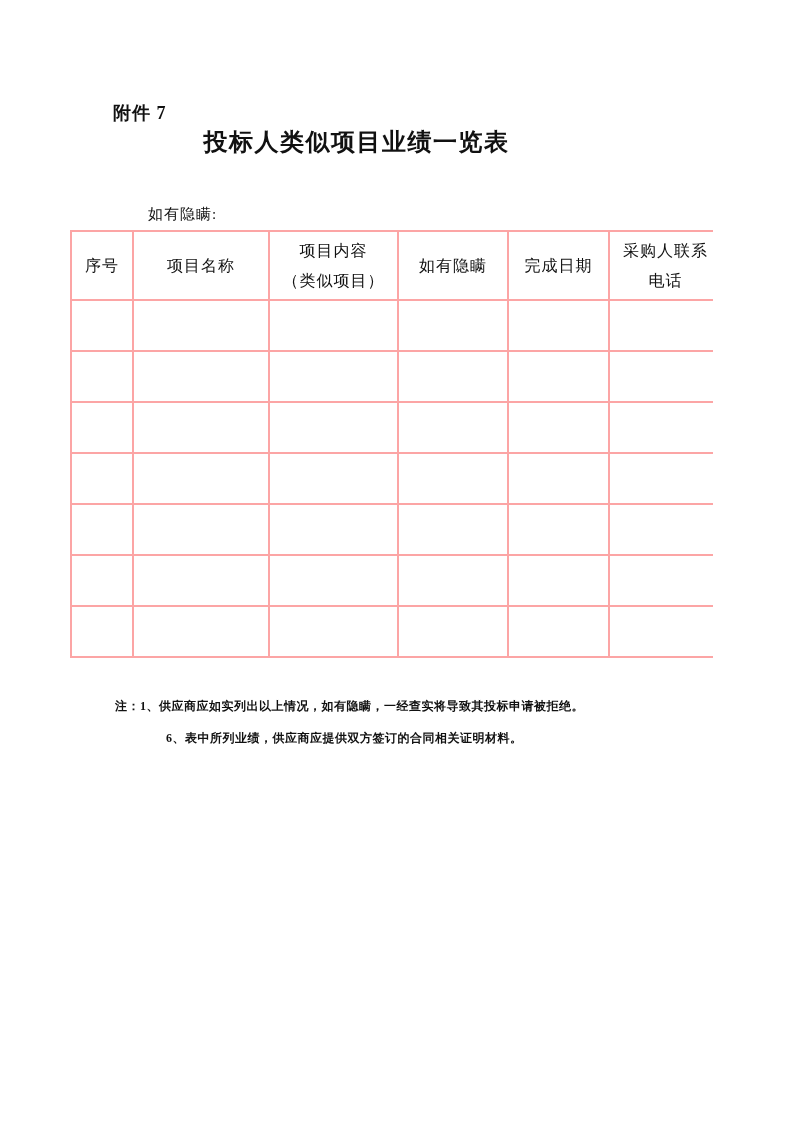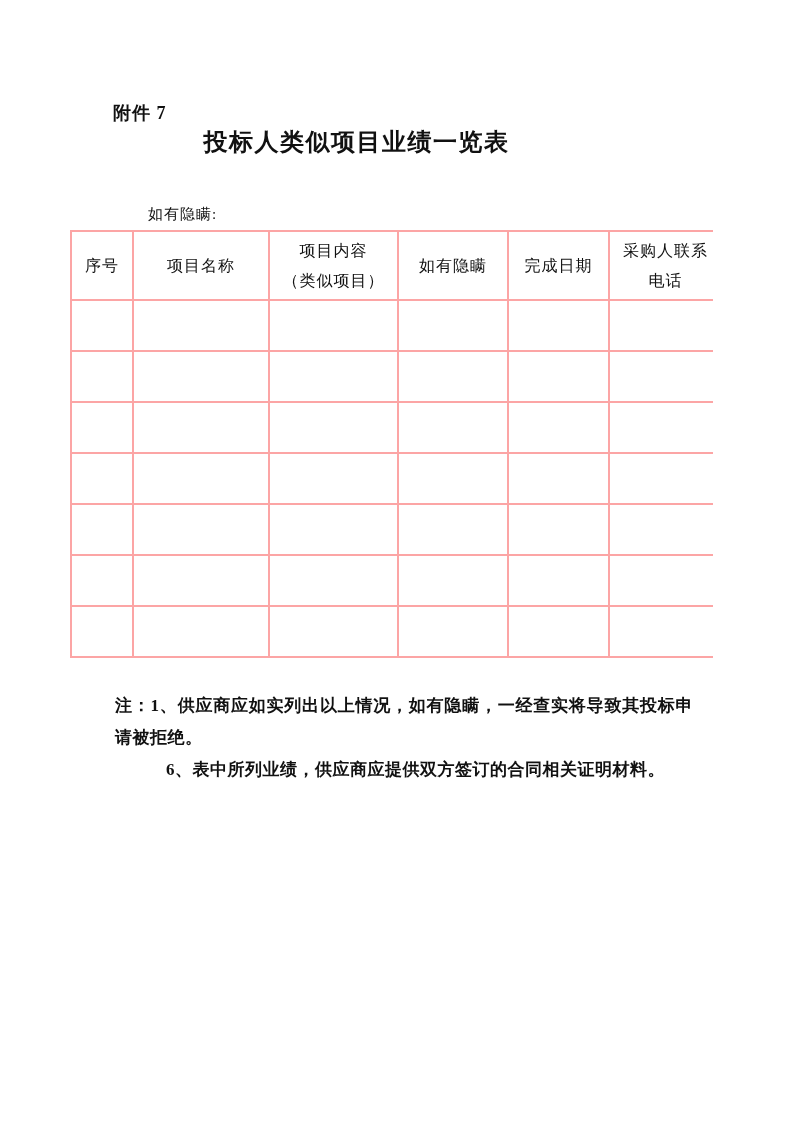--- a/index.html
+++ b/index.html
@@ -67,21 +67,21 @@
   }
   table.perf-table td {
     height: 49px;
     background: #ffffff;
   }
   .notes {
     position: absolute;
     left: 115px;
     top: 690px;
     width: 578px;
-    font-size: 17px;
+    font-size: 12px;
     font-weight: bold;
     line-height: 32px;
     letter-spacing: 0.5px;
   }
   .notes p {
     margin: 0;
   }
   .notes p.note-1 {
     text-align: justify;
     text-justify: inter-character;

